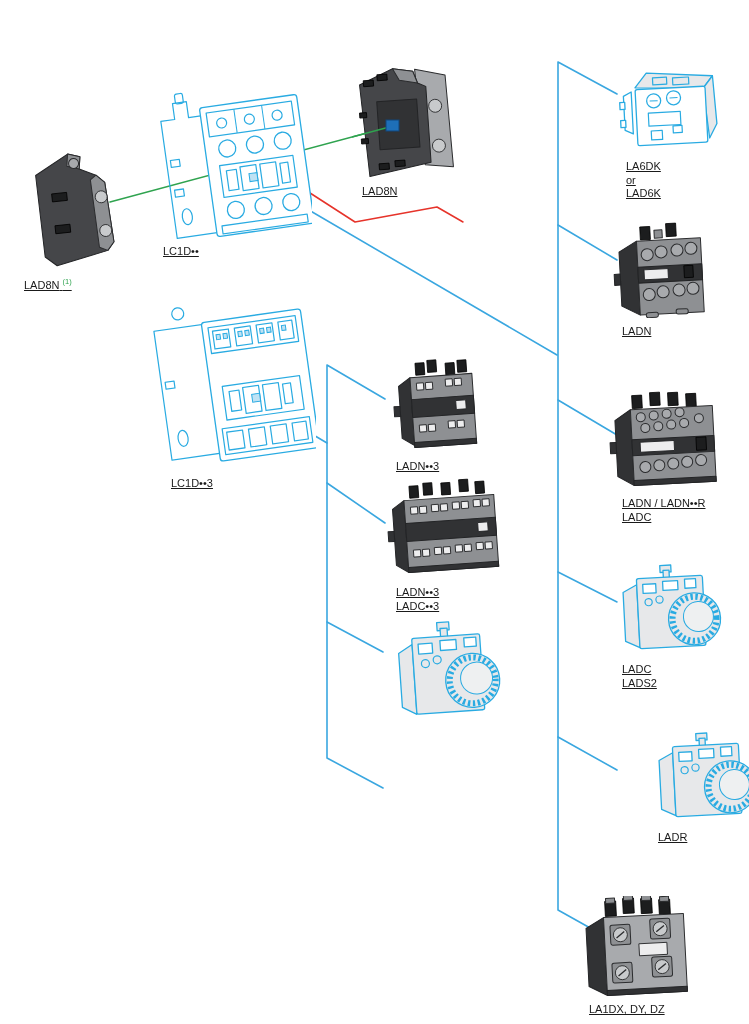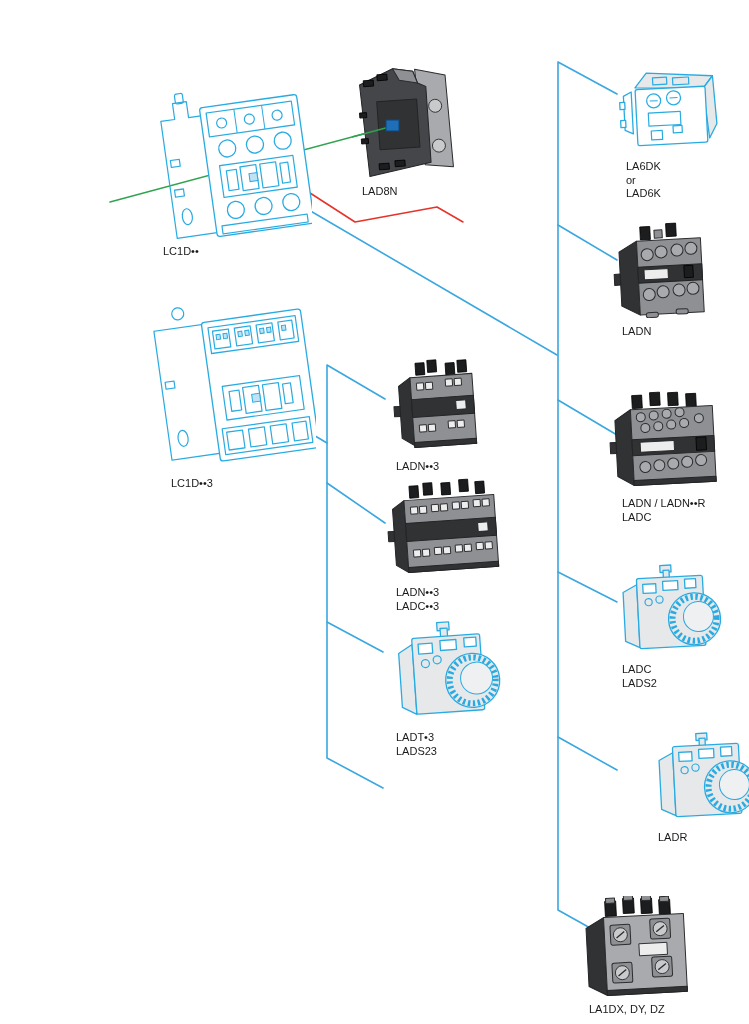--- a/index.html
+++ b/index.html
@@ -1,20 +1,20 @@
 <!DOCTYPE html>
 <html><head>
 <meta charset="utf-8">
 <style>
   html,body{margin:0;padding:0;background:#fff;}
   .canvas{position:relative;width:749px;height:1024px;background:#ffffff;
           font-family:"Liberation Sans",sans-serif;overflow:hidden;}
   .lines{position:absolute;left:0;top:0;}
   .prod{position:absolute;}
-  .lbl{font-size:11px;line-height:13.5px;color:#1a1a1a;white-space:nowrap;}
+  .lbl{font-size:11px;line-height:13.5px;color:#1a1a1a;white-space:nowrap;text-decoration:underline;}
   .lbl .note{font-size:7.5px;color:#2fa34f;vertical-align:super;}
   
   .cy  {fill:#ffffff;stroke:#29abe2;stroke-width:1.3;stroke-linejoin:round;}
   .cyl {fill:#e7e8ea;stroke:#29abe2;stroke-width:1.3;stroke-linejoin:round;}
   .cyn {fill:none;stroke:#29abe2;stroke-width:1.2;stroke-linejoin:round;}
   .cyb {fill:#bfe2f4;stroke:#29abe2;stroke-width:1;}
   
   .dkA{fill:#454649;stroke:#232426;stroke-width:1;stroke-linejoin:round;}
   .dkB{fill:#313234;stroke:#232426;stroke-width:1;stroke-linejoin:round;}
   .gyA{fill:#8e9093;stroke:#2b2c2e;stroke-width:1;stroke-linejoin:round;}
@@ -43,20 +43,35 @@
     <path class="lnk" d="M558 400 L617 435" stroke="#3aa7e0"></path>
     <path class="lnk" d="M558 572 L617 602" stroke="#3aa7e0"></path>
     <path class="lnk" d="M558 737 L617 770" stroke="#3aa7e0"></path>
 
     <path class="lnk" d="M385 399 L327 365 L327 758 L383 788" stroke="#3aa7e0"></path>
     <path class="lnk" d="M268 408 L327 443" stroke="#3aa7e0"></path>
     <path class="lnk" d="M327 483 L385 523" stroke="#3aa7e0"></path>
     <path class="lnk" d="M327 622 L383 652" stroke="#3aa7e0"></path>
   </svg>
 
+  <div class="prod" style="left:15px;top:142px;width:112px">
+    <svg width="112" height="128" viewBox="0 0 112 128">
+      <g transform="rotate(-6 56 64)">
+        <path class="dkA" d="M24 30 L58 12 L70 16 L68 28 L84 36 L92 44 L95 104 L88 112 L36 122 L25 112 Z"></path>
+        <path class="gyA" d="M58 12 L70 16 L68 28 L56 24 Z"></path>
+        <path class="gyA" d="M84 36 L92 44 L95 104 L88 112 L80 108 L78 40 Z"></path>
+        <circle class="gyC" cx="87" cy="58" r="6"></circle>
+        <circle class="gyC" cx="88" cy="92" r="6"></circle>
+        <circle class="gyB" cx="63" cy="22" r="5"></circle>
+        <rect class="blkA" x="38" y="50" width="15" height="8"></rect>
+        <rect class="blkA" x="38" y="82" width="15" height="8"></rect>
+      </g>
+    </svg>
+    <div class="lbl" style="margin-left:9px;margin-top:1px"><span>LAD8N</span> <span class="note">(1)</span></div>
+  </div>
 
   <div class="prod" style="left:152px;top:82px;width:160px">
     <svg width="160" height="160" viewBox="0 0 160 160">
       <g transform="rotate(-8 80 86)">
         <path class="cyn" d="M16 30 L30 30 L30 14 L44 14 L44 30 L58 30 L58 148 L16 148 Z"></path>
         <rect class="cyn" x="33" y="5" width="8" height="10" rx="2"></rect>
         <ellipse class="cyn" cx="29" cy="128" rx="5" ry="8"></ellipse>
         <rect class="cyn" x="20" y="70" width="9" height="7"></rect>
         <rect class="cyn" x="20" y="100" width="9" height="7"></rect>
         <rect class="cy" x="56" y="22" width="98" height="130" rx="3"></rect>
@@ -221,24 +236,20 @@
         <rect class="cy" x="32" y="24" width="14" height="10"></rect>
         <rect class="cy" x="54" y="22" width="16" height="10"></rect>
         <rect class="cy" x="78" y="21" width="12" height="9"></rect>
         <circle class="cyn" cx="38" cy="44" r="4"></circle>
         <circle class="cyn" cx="50" cy="41" r="4"></circle>
         <circle class="cyl" cx="84" cy="64" r="27"></circle>
         <circle cx="84" cy="64" r="23" fill="none" stroke="#29abe2" stroke-width="6" stroke-dasharray="2.4 2.6"></circle>
         <circle cx="88" cy="62" r="16" fill="#eef0f1" stroke="#29abe2"></circle>
       </g>
     </svg>
-    <div class="lbl" style="margin-left:8px;margin-top:3px">
-      <div>LADT•3</div>
-      <div>LADS23</div>
-    </div>
   </div>
 
 
   <div class="prod" style="left:616px;top:60px;width:108px">
     <svg width="108" height="94" viewBox="0 0 108 94">
       <g transform="rotate(-3 54 47)">
         <path class="cy" d="M8 34 L16 30 L16 72 L8 68 Z"></path>
         <rect class="cy" x="4" y="40" width="5" height="7"></rect>
         <rect class="cy" x="4" y="58" width="5" height="7"></rect>
         <path class="cyl" d="M20 26 L32 12 L98 18 L88 30 Z"></path>

